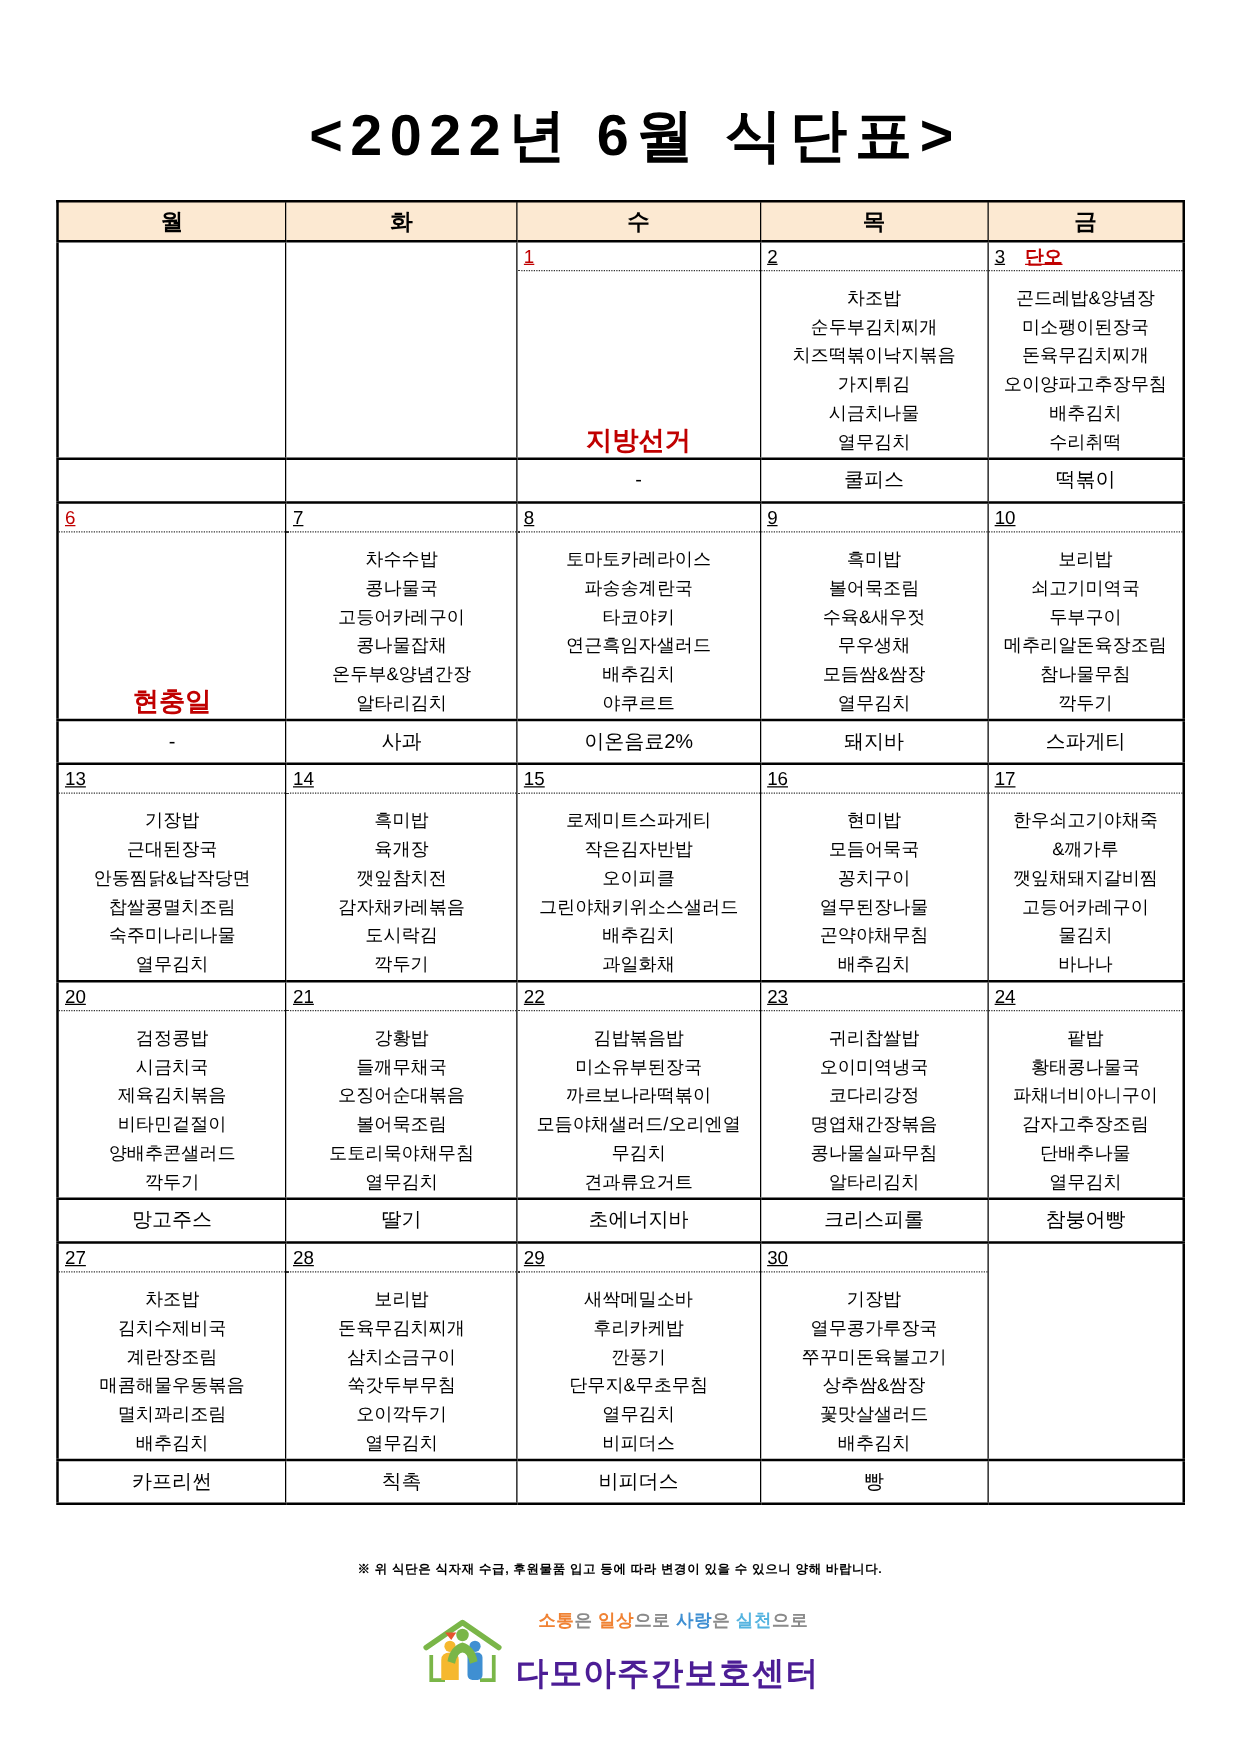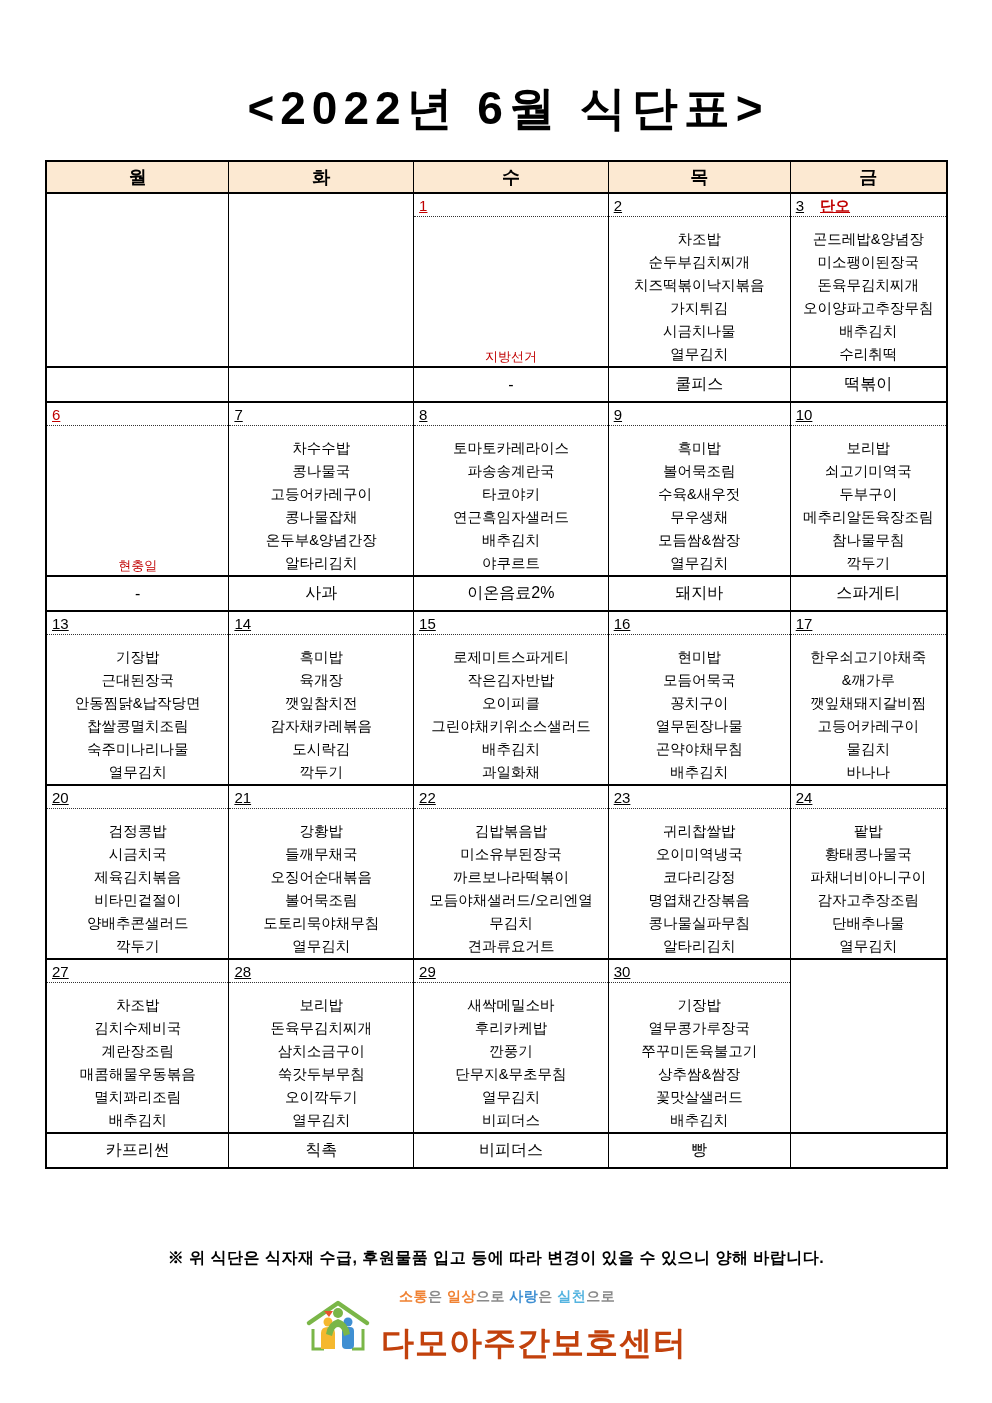--- a/index.html
+++ b/index.html
@@ -32,36 +32,36 @@
   }
   .day-num { text-decoration:underline; }
   .day-badge { text-decoration:underline; margin-left:16px; font-weight:600; }
   .red { color:#C00000; }
   .cell-body {
     display:flex; flex-direction:column; justify-content:flex-end;
     height:149px; text-align:center;
   }
   .cell-body.full { height:172px; }
   .menu-line { font-size:14.5px; line-height:23px; white-space:nowrap; }
-  .special-text { font-size:13px; font-weight:400; }
+  .special-text { font-size:21px; font-weight:700; }
   tr.snack-row td.snack-cell {
     height:35px; text-align:center; font-size:16px;
     border-bottom:2px solid #000;
   }
   .footer-note {
     position:absolute; left:0; top:1248px; width:100%;
-    text-align:center; font-size:16px; font-weight:600; letter-spacing:0.5px;
+    text-align:center; font-size:10px; font-weight:600; letter-spacing:0.5px;
   }
   .logo-block {
     position:absolute; left:0; top:1288px; width:100%;
     display:flex; justify-content:center; align-items:center; gap:10px;
   }
   .logo-text { display:flex; flex-direction:column; align-items:flex-start; }
   .logo-slogan { font-size:14px; font-weight:700; letter-spacing:0.5px; margin-left:18px; }
-  .logo-name { font-size:33px; font-weight:700; color:#c2410c; letter-spacing:1px; margin-top:15px; }
+  .logo-name { font-size:26px; font-weight:700; color:#4c1d95; letter-spacing:1px; margin-top:15px; }
 </style>
 </head>
 <body>
 
 <div class="page-title">&lt;2022년 6월 식단표&gt;</div>
 
 <table class="menu-table">
   <colgroup>
     <col style="width:20.3%">
       <col style="width:20.5%">
@@ -287,20 +287,27 @@
           <div class="day-head"><span class="day-num">24</span></div>
           <div class="cell-body">
             <div class="menu-line">팥밥</div>
             <div class="menu-line">황태콩나물국</div>
             <div class="menu-line">파채너비아니구이</div>
             <div class="menu-line">감자고추장조림</div>
             <div class="menu-line">단배추나물</div>
             <div class="menu-line">열무김치</div>
           </div>
         </td>
+      </tr>
+      <tr class="snack-row">
+        <td class="snack-cell">망고주스</td>
+        <td class="snack-cell">딸기</td>
+        <td class="snack-cell">초에너지바</td>
+        <td class="snack-cell">크리스피롤</td>
+        <td class="snack-cell">참붕어빵</td>
       </tr>
       <tr class="menu-row">
         <td class="menu-cell">
           <div class="day-head"><span class="day-num">27</span></div>
           <div class="cell-body">
             <div class="menu-line">차조밥</div>
             <div class="menu-line">김치수제비국</div>
             <div class="menu-line">계란장조림</div>
             <div class="menu-line">매콤해물우동볶음</div>
             <div class="menu-line">멸치꽈리조림</div>

